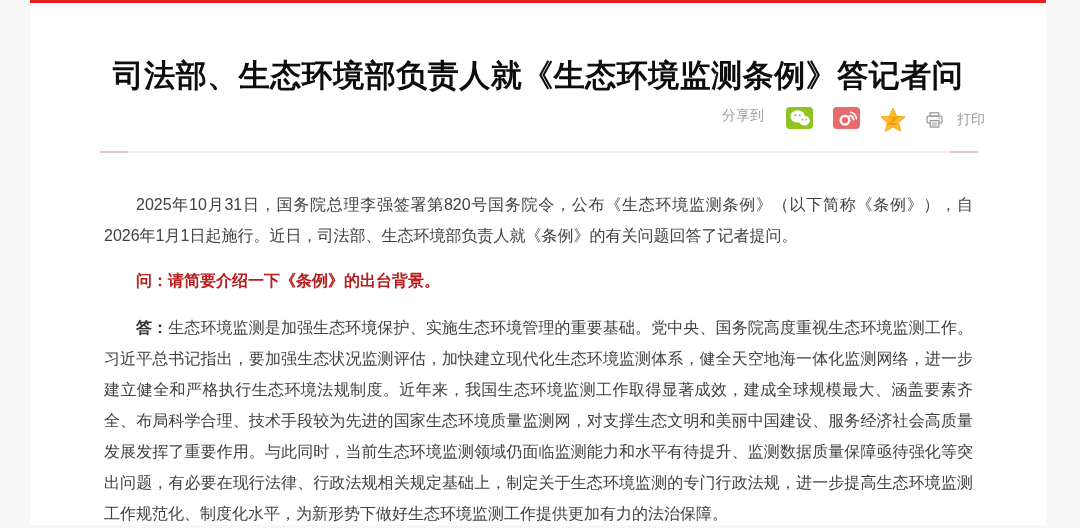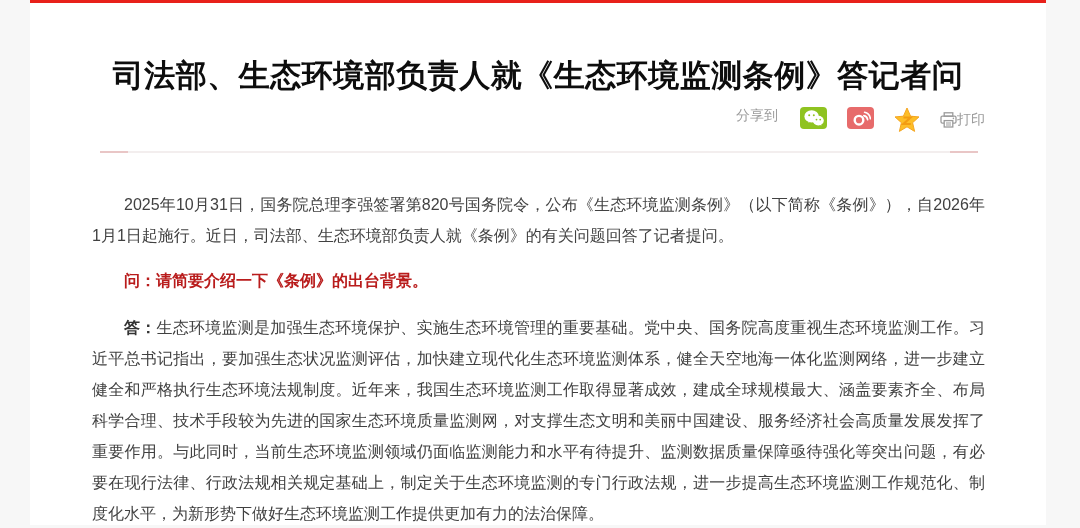--- a/index.html
+++ b/index.html
@@ -53,21 +53,21 @@
     width:27px;height:22px;
     border-radius:4px;
     cursor:pointer;
   }
   .share-btn.wechat{background:#8fc320;}
   .share-btn.weibo{background:#e76b6b;}
   .share-btn.qzone{background:transparent;width:26px;height:26px;}
   .print-btn{
     display:inline-flex;
     align-items:center;
-    gap:0;
+    gap:14px;
     cursor:pointer;
     color:#9b9b9b;
   }
   .divider{
     position:relative;
     height:2px;
     margin:0 68px 0 70px;
     background:#f3eeee;
   }
   .divider::before,.divider::after{
@@ -78,21 +78,21 @@
   }
   .divider::before{left:0;}
   .divider::after{right:0;}
   .article{
     padding:0 61px 0 62px;
     font-size:16px;
     line-height:31px;
     color:#414141;
     text-align:justify;
   }
-  .article p{margin:0;text-indent:2em;}
+  .article p{margin:12px;text-indent:2em;}
   .p-first{margin-top:36px !important;}
   .p-question{margin-top:14px !important;font-weight:bold;color:#b91c1c;}
   .p-answer{margin-top:16px !important;}
   .bold-lead{font-weight:bold;color:#333;}
 </style>
 </head>
 <body>
 
 <div class="card">
   <div class="header">

